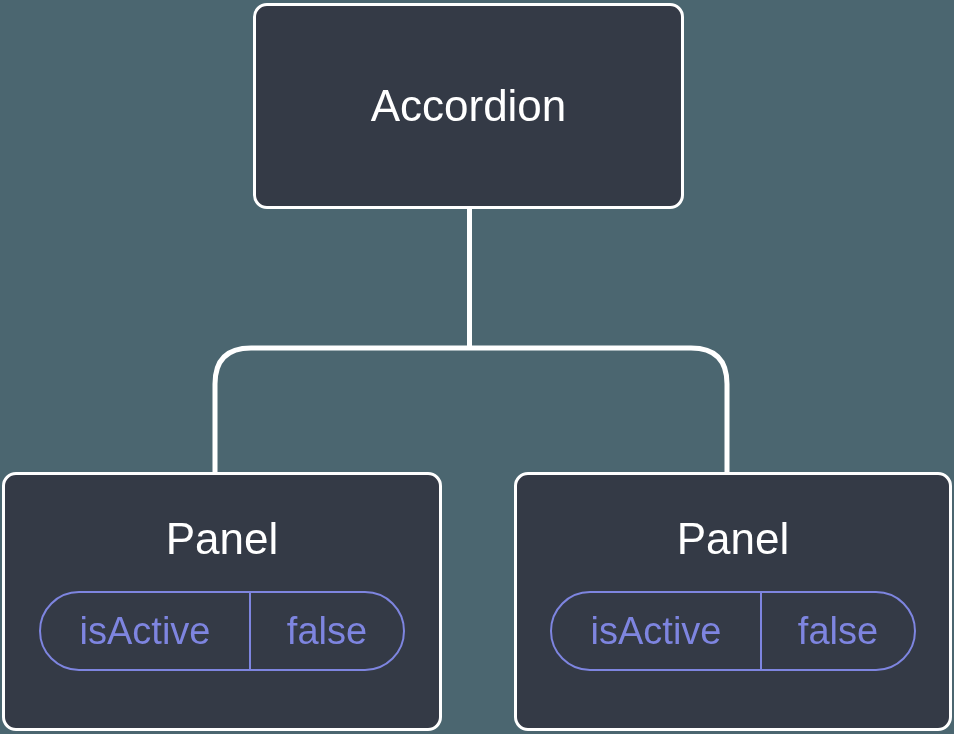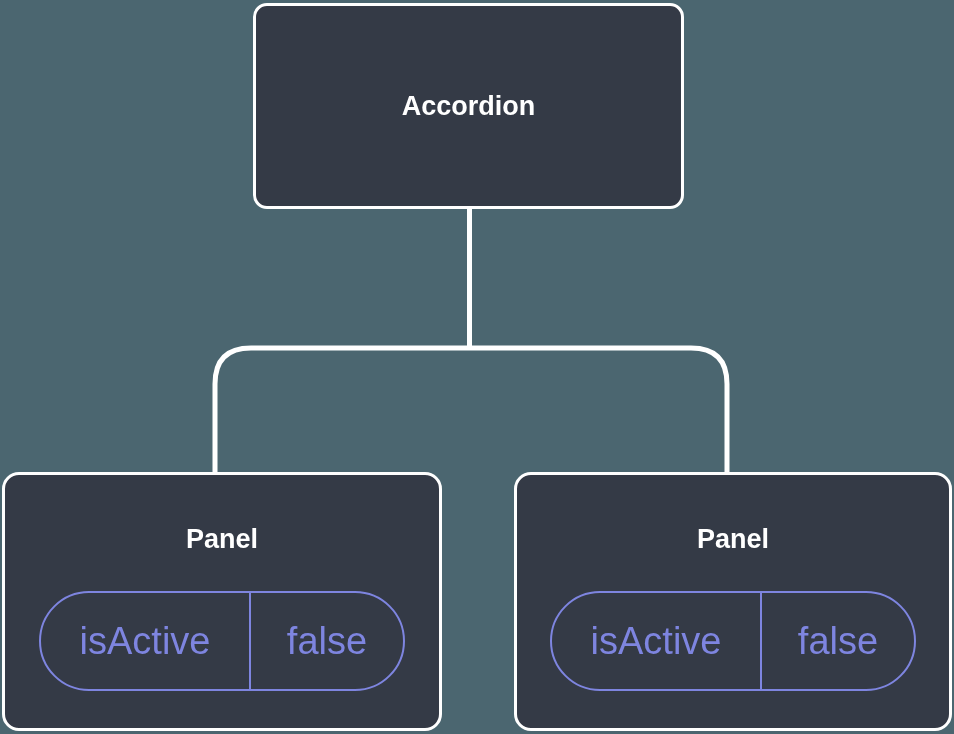--- a/index.html
+++ b/index.html
@@ -40,41 +40,40 @@
     color: var(--node-text);
   }
   .node-root {
     left: 253px; top: 3px;
     width: 431px; height: 206px;
     display: flex;
     align-items: center;
     justify-content: center;
   }
   .node-title {
-    font-size: 27px;
-    font-weight: 700;
+    font-size: 44px;
+    font-weight: 400;
     line-height: 56px;
     color: var(--node-text);
     text-align: left;
   }
   .node-panel {
     top: 472px;
     height: 259px;
     display: flex;
     flex-direction: column;
     align-items: center;
     padding-top: 36px;
-    border-radius: 17px;
   }
   .node-panel-left  { left: 2px;   width: 440px; }
   .node-panel-right { left: 514px; width: 438px; }
   .state-pill {
     margin-top: 24px;
     width: 366px;
-    height: 100px;
+    height: 80px;
     border: 2.5px solid var(--accent);
     border-radius: 999px;
     display: flex;
     align-items: stretch;
     color: var(--accent);
     font-size: 38px;
     font-weight: 400;
   }
   .state-key {
     flex: 0 0 210px;

